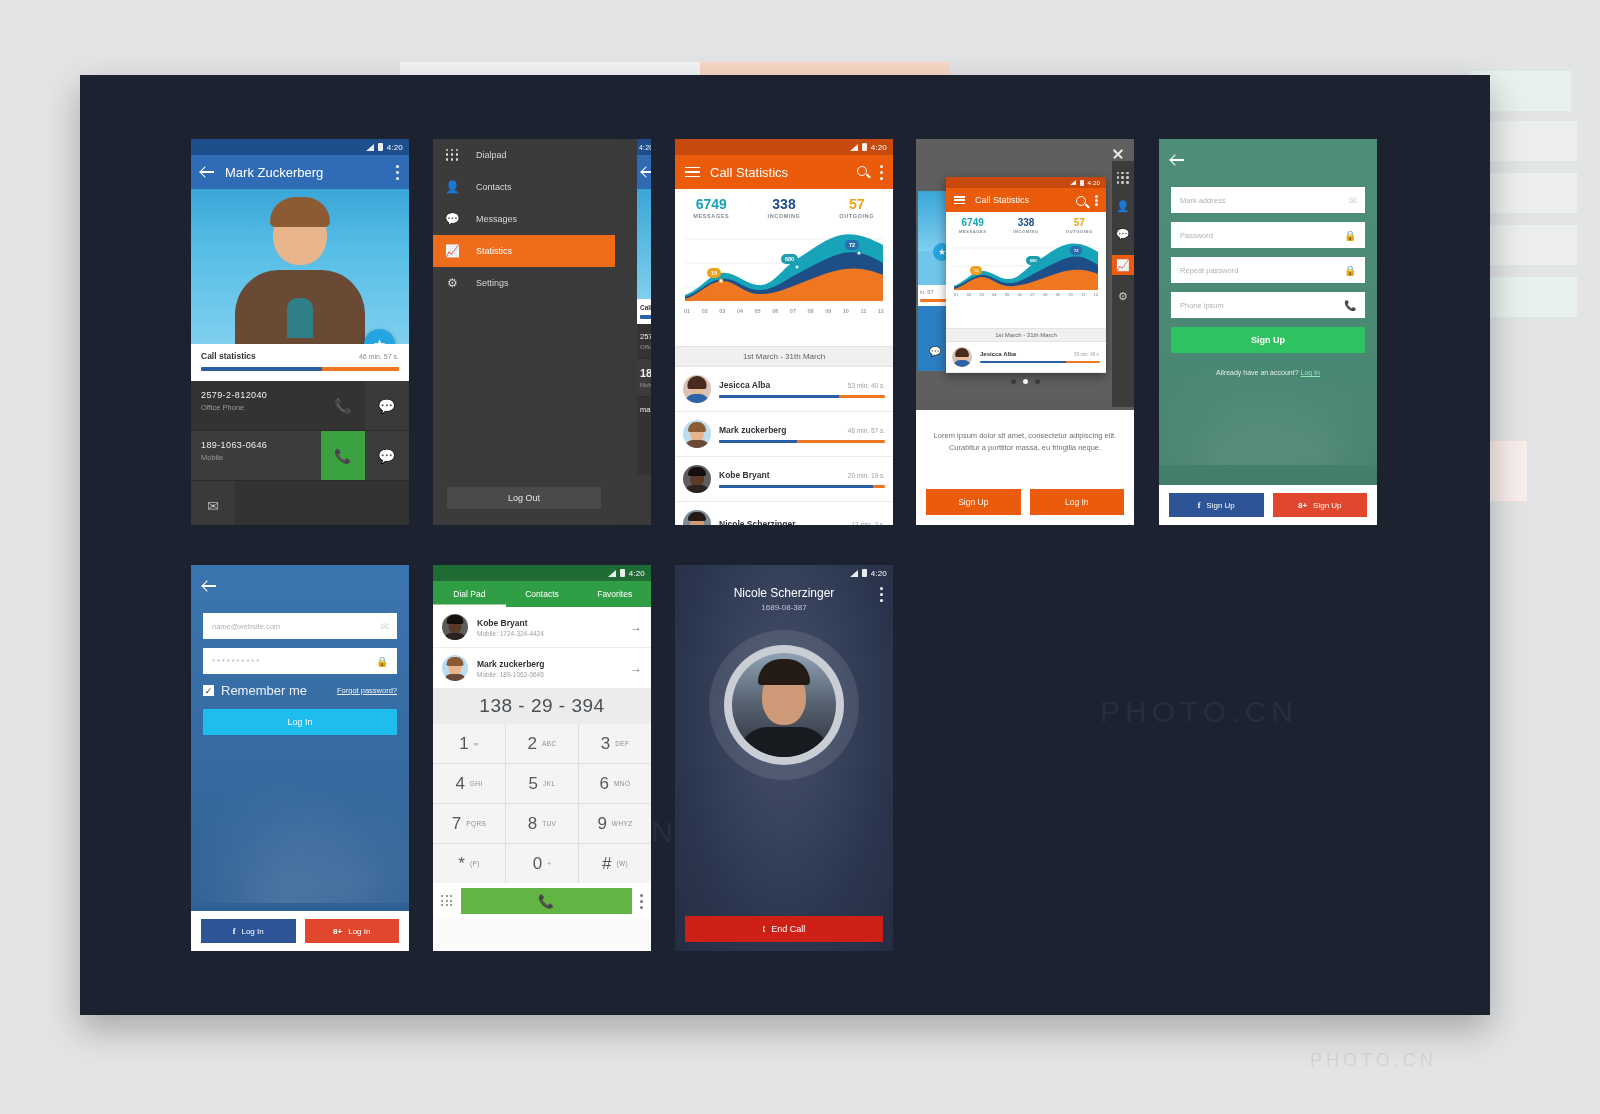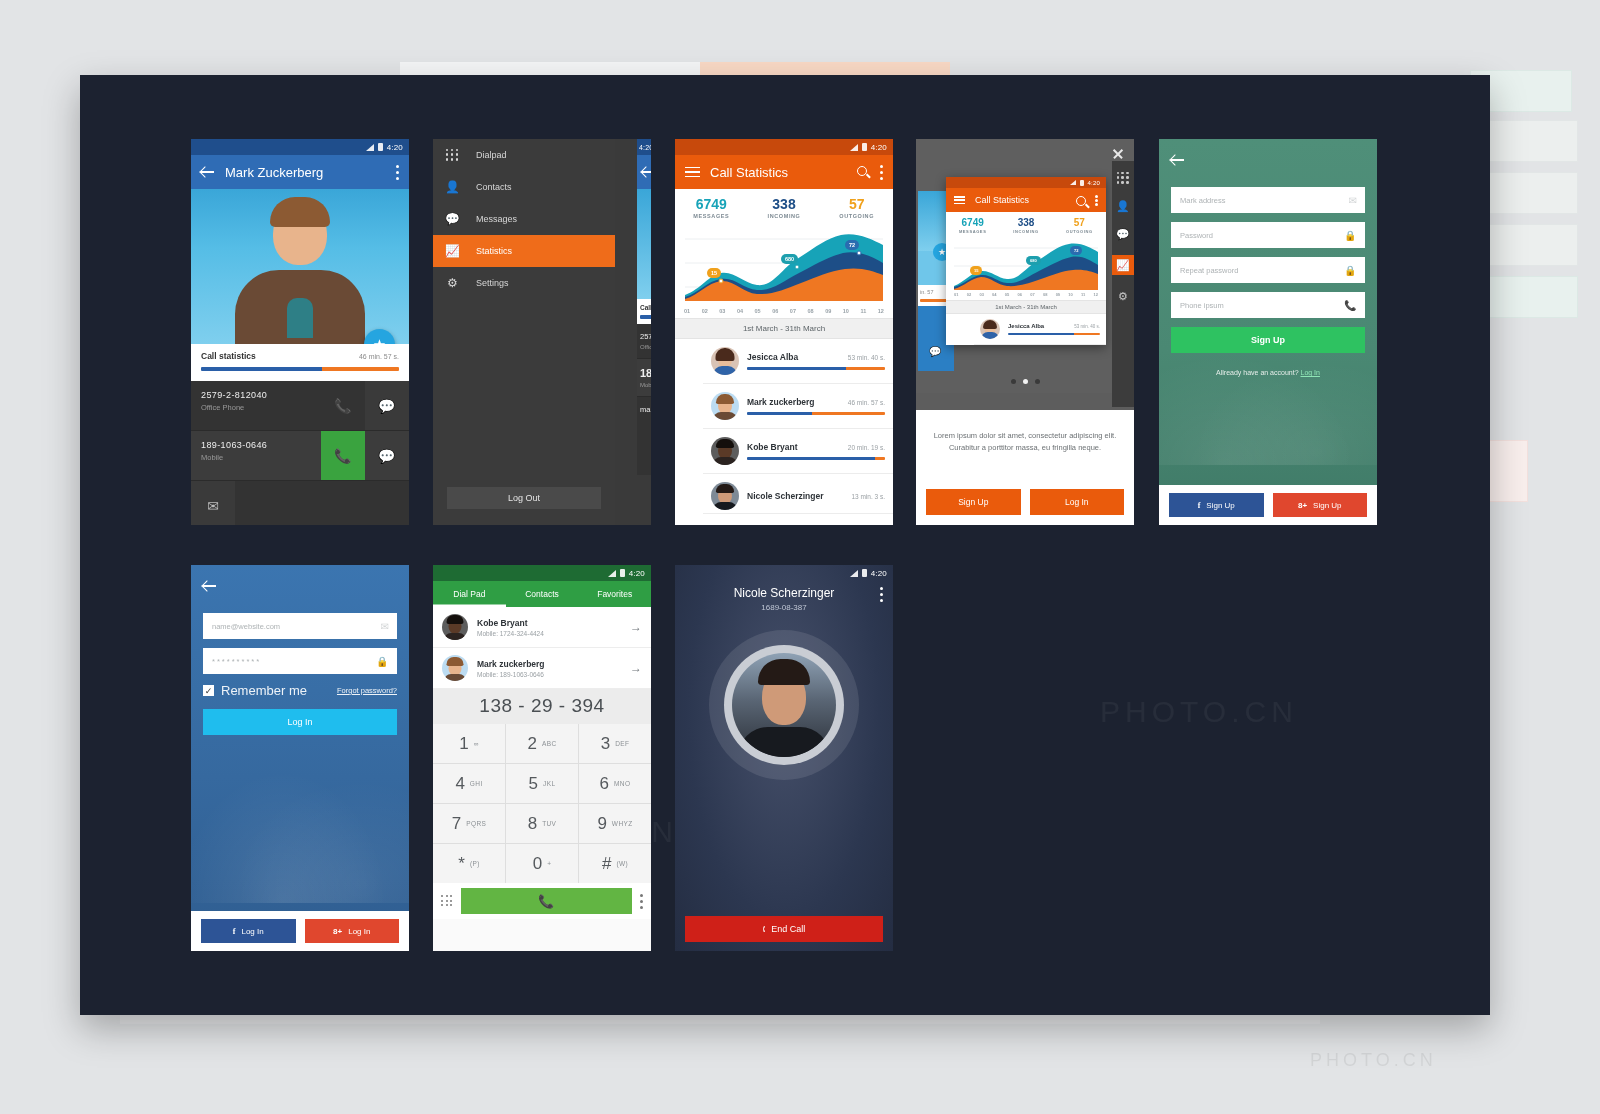--- a/index.html
+++ b/index.html
@@ -116,22 +116,22 @@
   .kpi .n{font-size:14px;font-weight:bold;}
   .kpi .k{font-size:5.5px;letter-spacing:.6px;color:#7d8a93;margin-top:1px;font-weight:bold;}
   .chartwrap{height:84px;position:relative;background:#fff;padding:0 6px;}
   .ticks{display:flex;justify-content:space-between;padding:1px 9px 4px;}
   .ticks span{font-size:5.5px;color:#9aa3a9;font-weight:bold;}
   .tip{position:absolute;background:#2a6cb0;color:#fff;font-size:5.5px;font-weight:bold;
        padding:2px 4px;border-radius:7px;}
   .tip.org{background:#f0a11c;}
   .tip.teal{background:#1d9fae;}
   .daterange{background:#f0f0f0;text-align:center;font-size:8px;color:#5d6468;padding:5px 0;
-             border-top:1px solid #e4e4e4;border-bottom:1px solid #e4e4e4;}
-  .p-row{display:flex;align-items:center;padding:8px 8px;border-bottom:1px solid #ececec;gap:8px;margin-left:28px;}
+             border-top:1px solid #e4e4e4;border-bottom:1px solid #e4e4e4;margin-top:28px;}
+  .p-row{display:flex;align-items:center;padding:8px 8px;border-bottom:1px solid #ececec;gap:8px;}
   .p-row .av{width:28px;height:28px;border-radius:50%;flex:none;overflow:hidden;position:relative;}
   .p-row .mid{flex:1;}
   .p-row .top{display:flex;justify-content:space-between;align-items:baseline;}
   .p-row .nm{font-size:8.5px;font-weight:bold;color:#2e3338;}
   .p-row .du{font-size:6.5px;color:#9aa0a4;}
 
   
   #s4{left:916px;top:139px;width:218px;height:386px;background:#6f6f6f;}
   #s4 .dark{position:absolute;inset:0;background:#5d5d5d;}
   #s4 .topdark{position:absolute;left:0;top:0;right:0;height:254px;background:#5f5f5f;}

